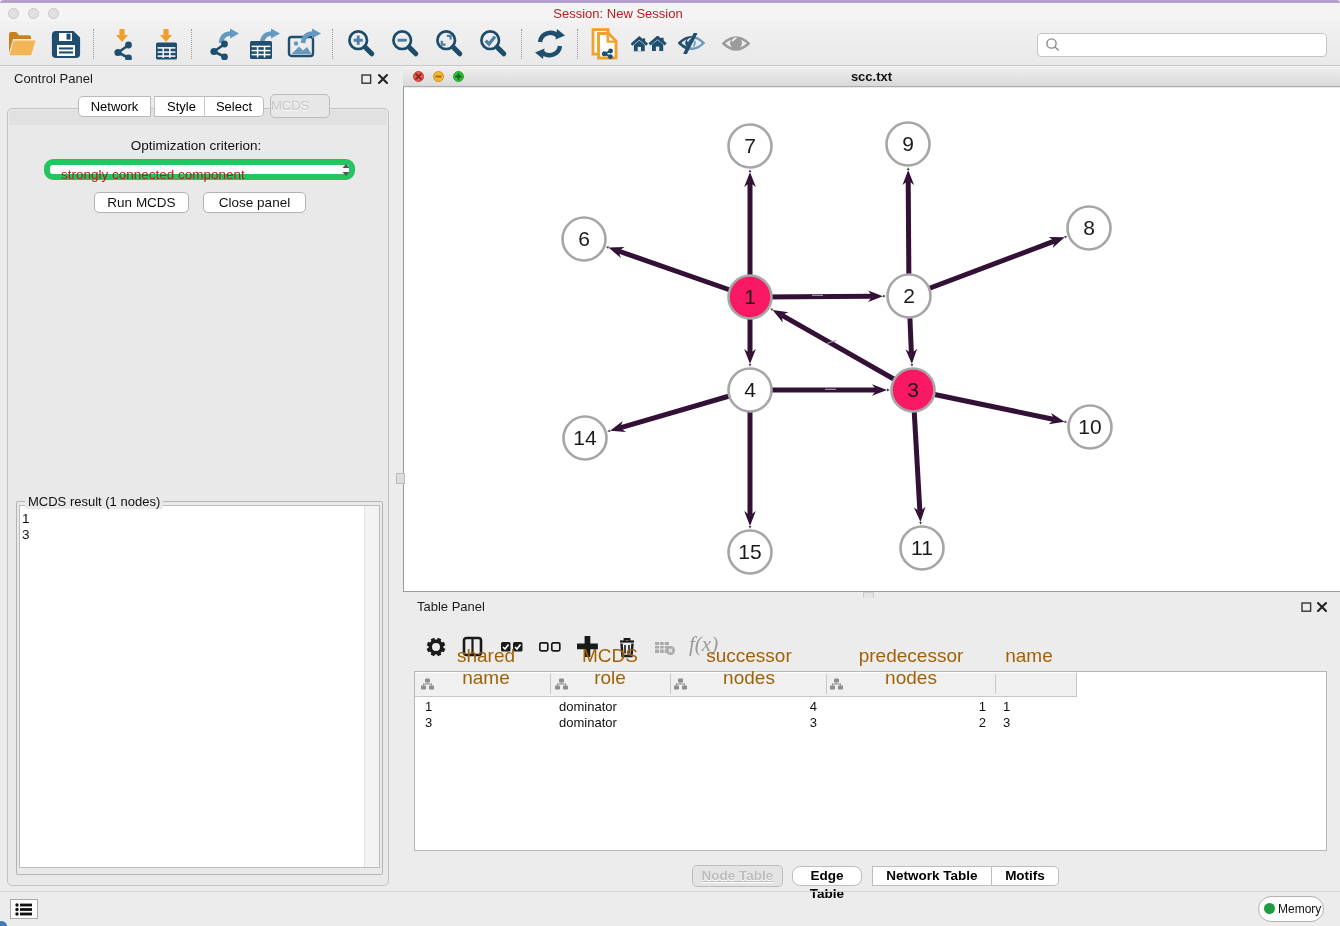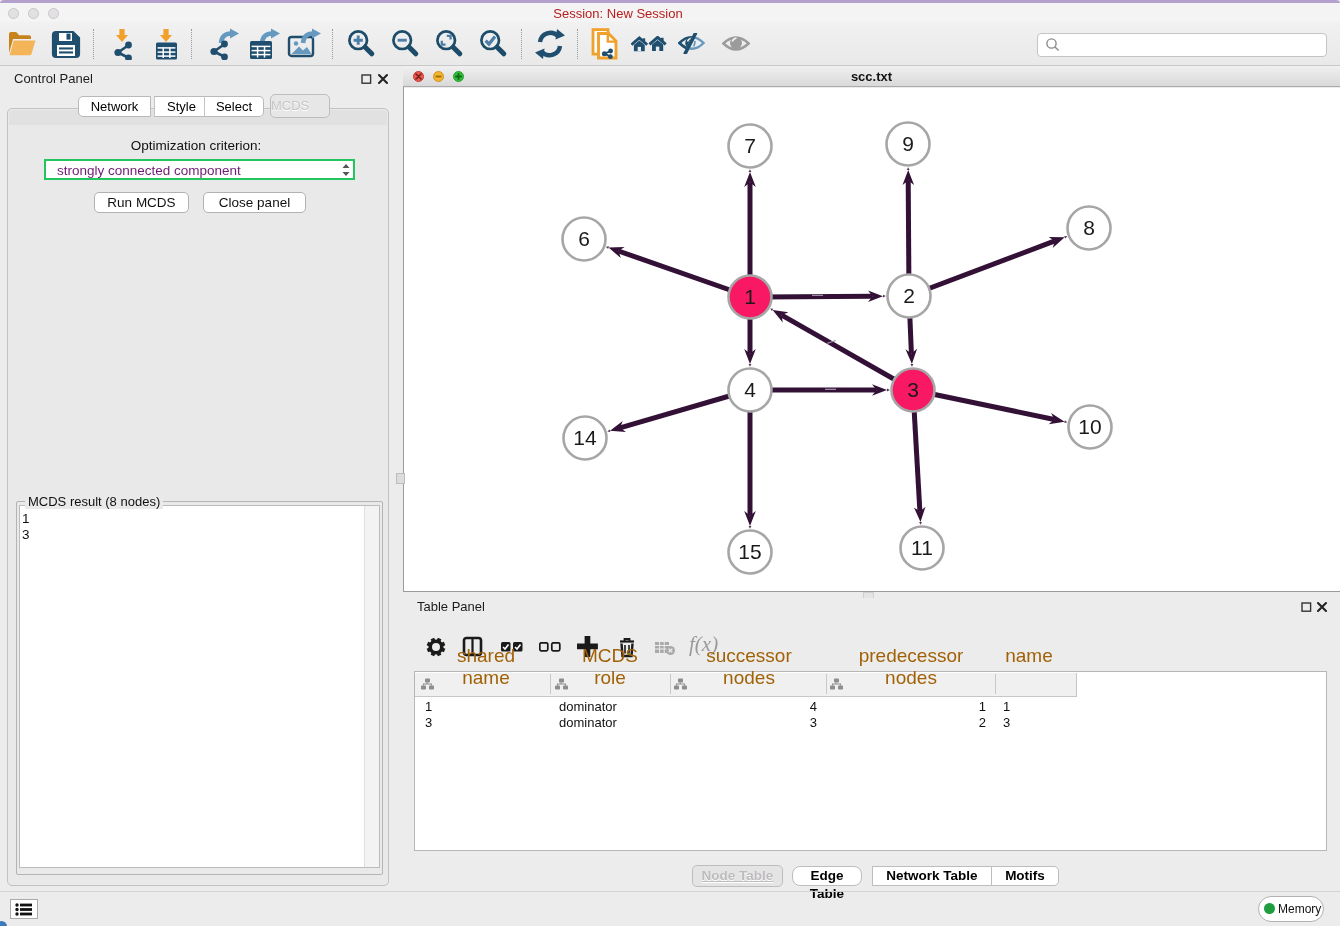--- a/index.html
+++ b/index.html
@@ -14,21 +14,21 @@
 .tsep { position:absolute; top:29px; height:30px; width:0; border-left:1px dotted #9a9a9a; }
 #search { left:1037px; top:33px; width:290px; height:24px; background:#fff; border:1px solid #c4c4c4; border-radius:4px; }
 
 #cpanel { left:0; top:66px; width:392px; height:825px; background:#ececec; }
 #cphead { left:14px; top:71px; font-size:13px; color:#1c1c1c;text-align:right; }
 #cpinner { left:7px; top:108px; width:382px; height:778px; background:#e9e9e9; border:1px solid #c2c2c2; border-radius:5px; }
 #cpinner:before { content:""; position:absolute; left:1px; top:1px; right:1px; height:15px; background:#e1e1e1; border-radius:4px 4px 0 0; }
 .tabbtn { position:absolute; top:96px; height:21px; background:#fff; border:1px solid #b9b9b9; font-size:13px; text-align:center; line-height:19px; color:#000; }
 #tabM { left:262px; top:94px; width:60px; height:24px; background:#e7e7e7; border:1px solid #bdbdbd; border-radius:5px; font-size:13px; text-align:left; line-height:22px; color:#c7c5c7; text-shadow:0 1px 0 #fff;margin-left:8px; }
 #optlabel { left:0; top:138px; width:392px; text-align:center; font-size:13.5px; color:#111; }
-#combo { left:44px; top:159px; width:311px; height:21px; background:#fff; border:2px solid #22c55e; border-radius:0; font-size:13.5px; line-height:19px; padding-left:11px; color:#701a75; }
+#combo { left:44px; top:159px; width:311px; height:21px; background:#fff; border:6px solid #22c55e; border-radius:9px; font-size:13.5px; line-height:19px; padding-left:11px; color:#b91c1c; }
 .btn { position:absolute; top:192px; height:21px; background:#fff; border:1px solid #b2b2b2; border-radius:5px; font-size:13.5px; text-align:center; line-height:19px; color:#111; }
 #fieldset { left:16px; top:501px; width:367px; height:374px; border:1px solid #b4b4b4; border-radius:2px; }
 #fslegend { left:25px; top:494px; background:#e9e9e9; padding:0 3px; font-size:13px; color:#111; }
 #fswhite { left:19px; top:505px; width:361px; height:363px; background:#fff; border:1px solid #bcbcbc; }
 #fsscroll { left:364px; top:506px; width:15px; height:361px; background:#f3f3f3; border-left:1px solid #e0e0e0; }
 #fstext { left:22px; top:511px; font-size:13.5px; color:#111; line-height:16px; }
 
 #netframe { left:403px; top:66px; width:937px; height:526px; border:1px solid #9b9b9b; border-right:none; }
 #nettitle { left:403px; top:66px; width:937px; height:21px; background:linear-gradient(#f0f0f0,#d9d9d9); border-bottom:1px solid #ababab; }
 .fl { position:absolute; top:71px; width:11px; height:11px; border-radius:50%; }
@@ -249,21 +249,21 @@
 <div class="abs" id="optlabel">Optimization criterion:</div>
 <div class="abs" id="combo">strongly connected component</div>
 <svg class="abs" style="left:340px;top:162px" width="12" height="16" viewBox="0 0 12 16">
     <path d="M2.5 6 L6 2 L9.5 6 Z M2.5 10 L6 14 L9.5 10 Z" fill="#555"></path>
   </svg>
 <div class="abs btn" style="left:94px;width:95px">Run MCDS</div>
 <div class="abs btn" style="left:203px;width:103px">Close panel</div>
 <div class="abs" id="fieldset"></div>
 <div class="abs" id="fswhite"></div>
 <div class="abs" id="fsscroll"></div>
-<div class="abs" id="fslegend">MCDS result (8 nodes)</div>
+<div class="abs" id="fslegend">MCDS result (1 nodes)</div>
 <div class="abs" id="fstext">1<br>3</div>
 
 <div class="abs" id="netframe"></div>
 <div class="abs" id="nettitle"></div>
 <div class="abs fl" style="left:413px;background:#e8594e;border:1px solid #c33e32"></div>
 <div class="abs fl" style="left:433px;background:#f5b52e;border:1px solid #d2921a"></div>
 <div class="abs fl" style="left:453px;background:#35ba3e;border:1px solid #24a22c"></div>
 <svg class="abs" style="left:413px;top:71px" width="11" height="11" viewBox="0 0 11 11">
     <path d="M3 3 L8 8 M8 3 L3 8" stroke="#7e211b" stroke-width="1.6" stroke-linecap="round"></path>
   </svg>

